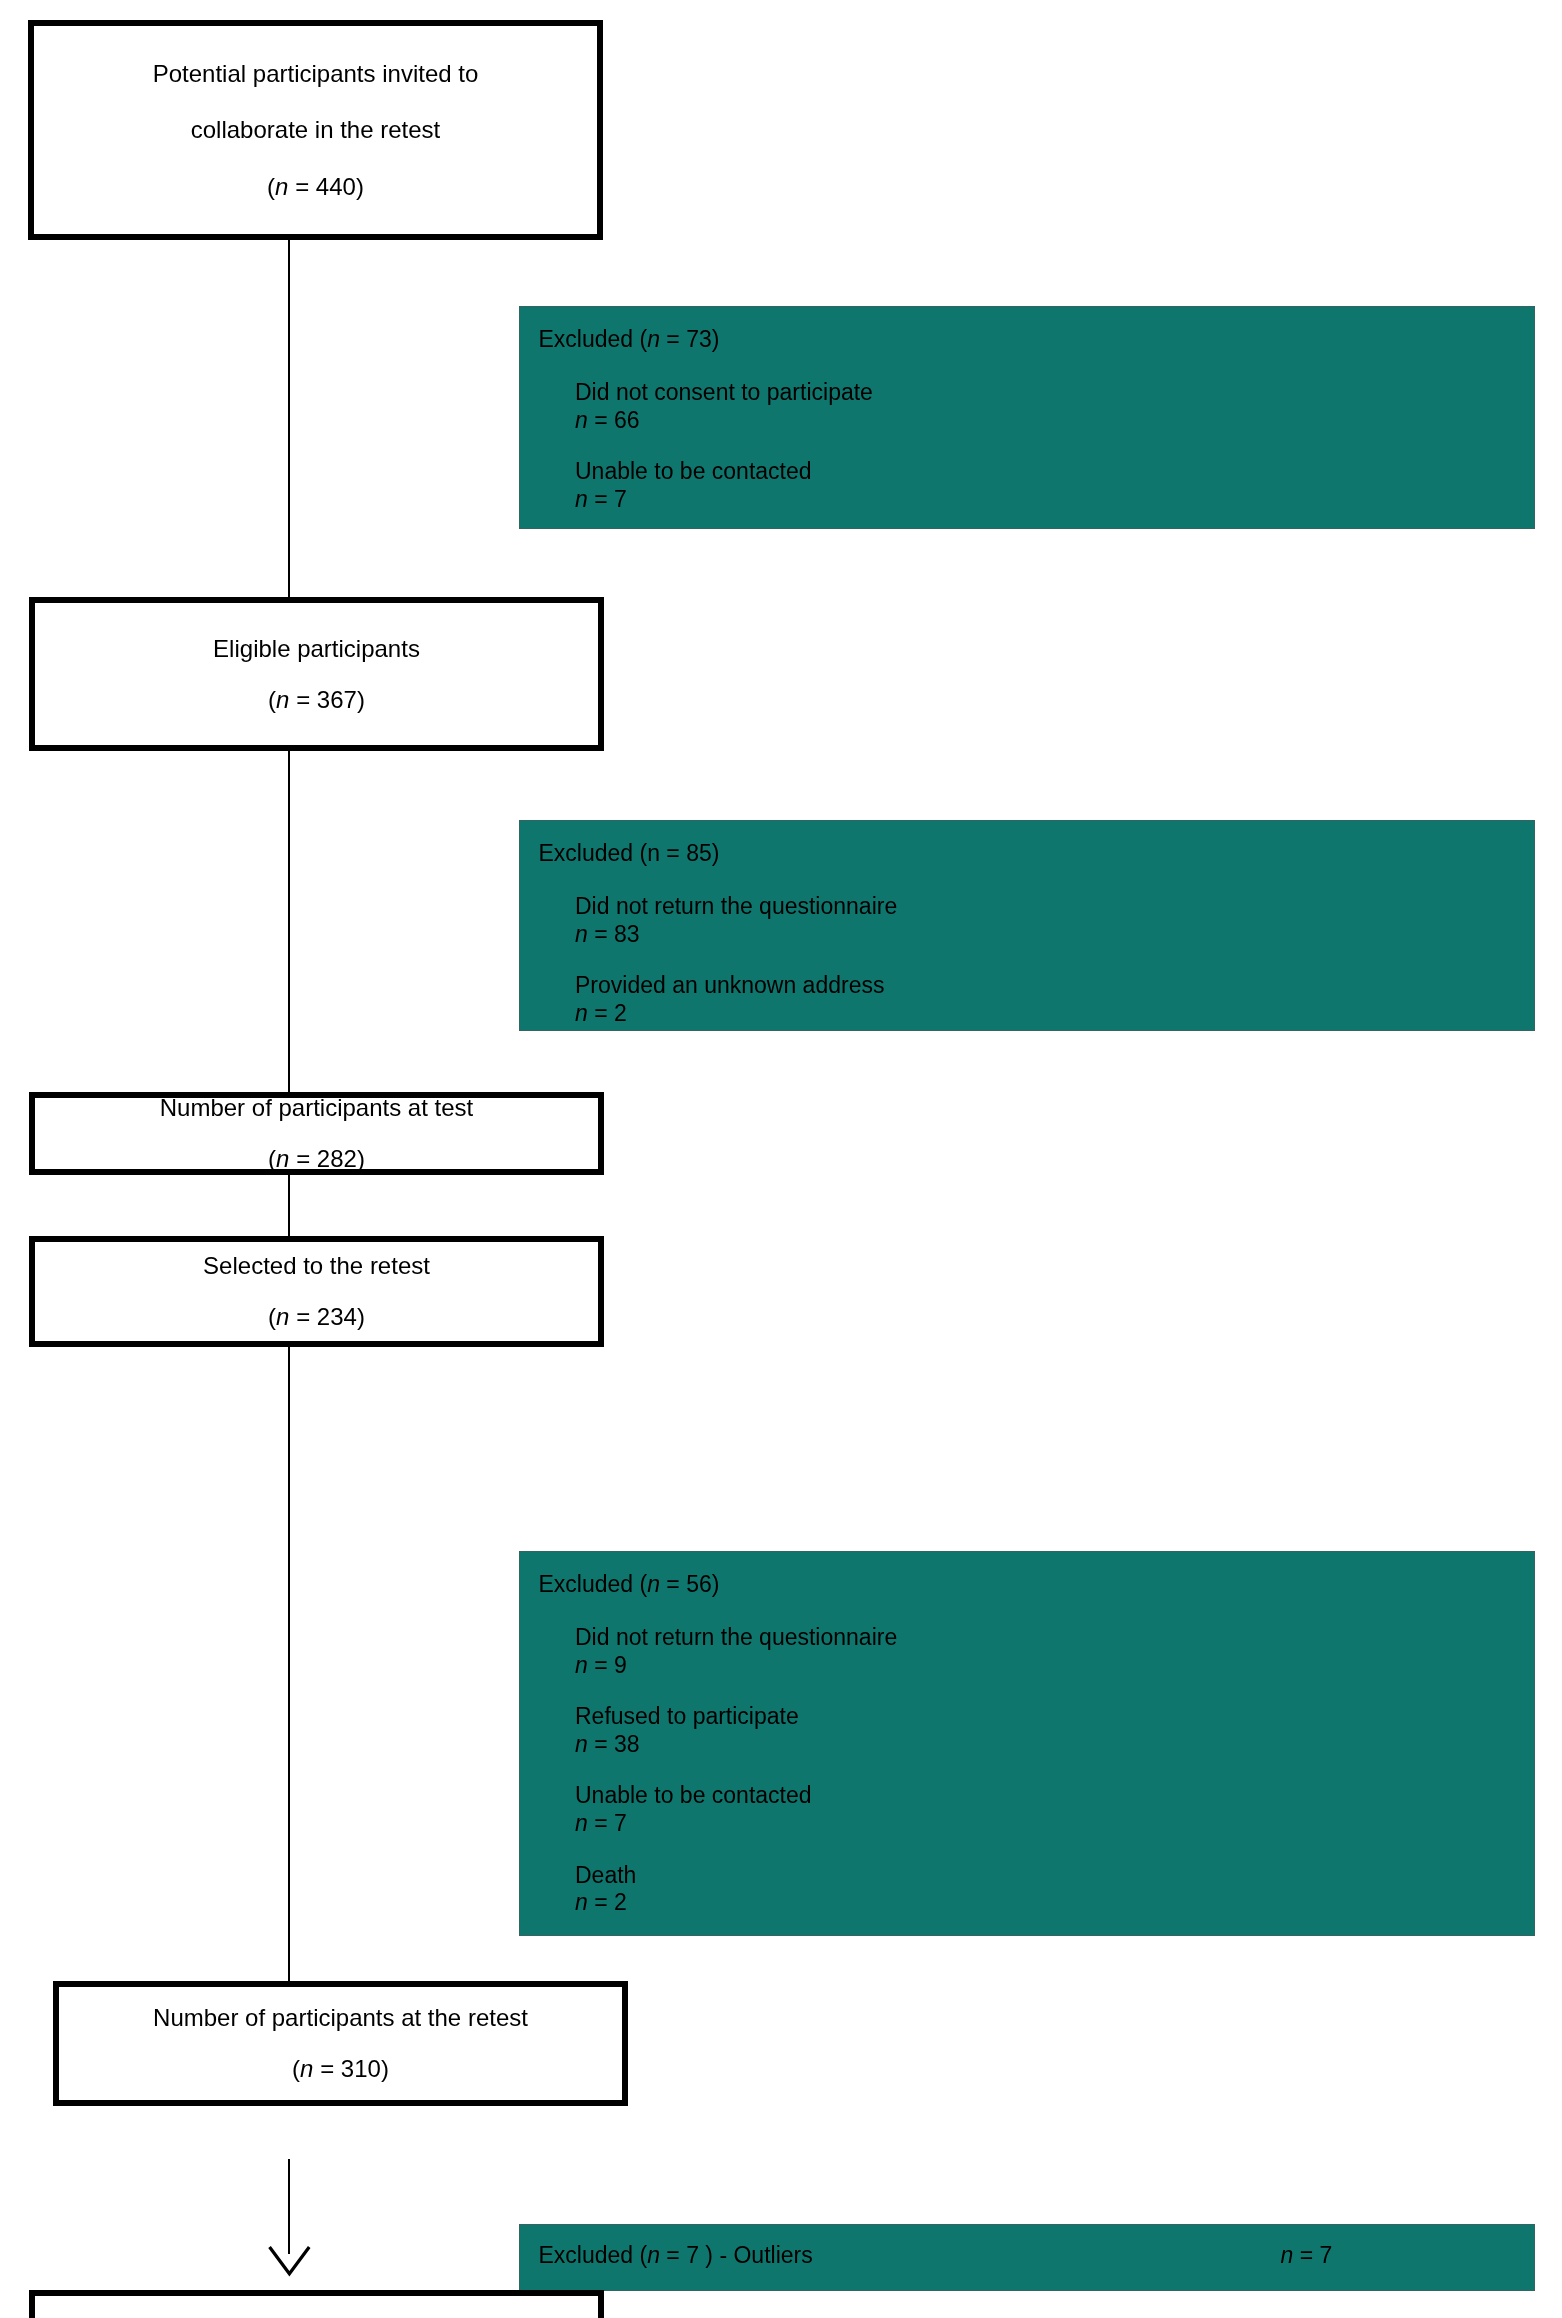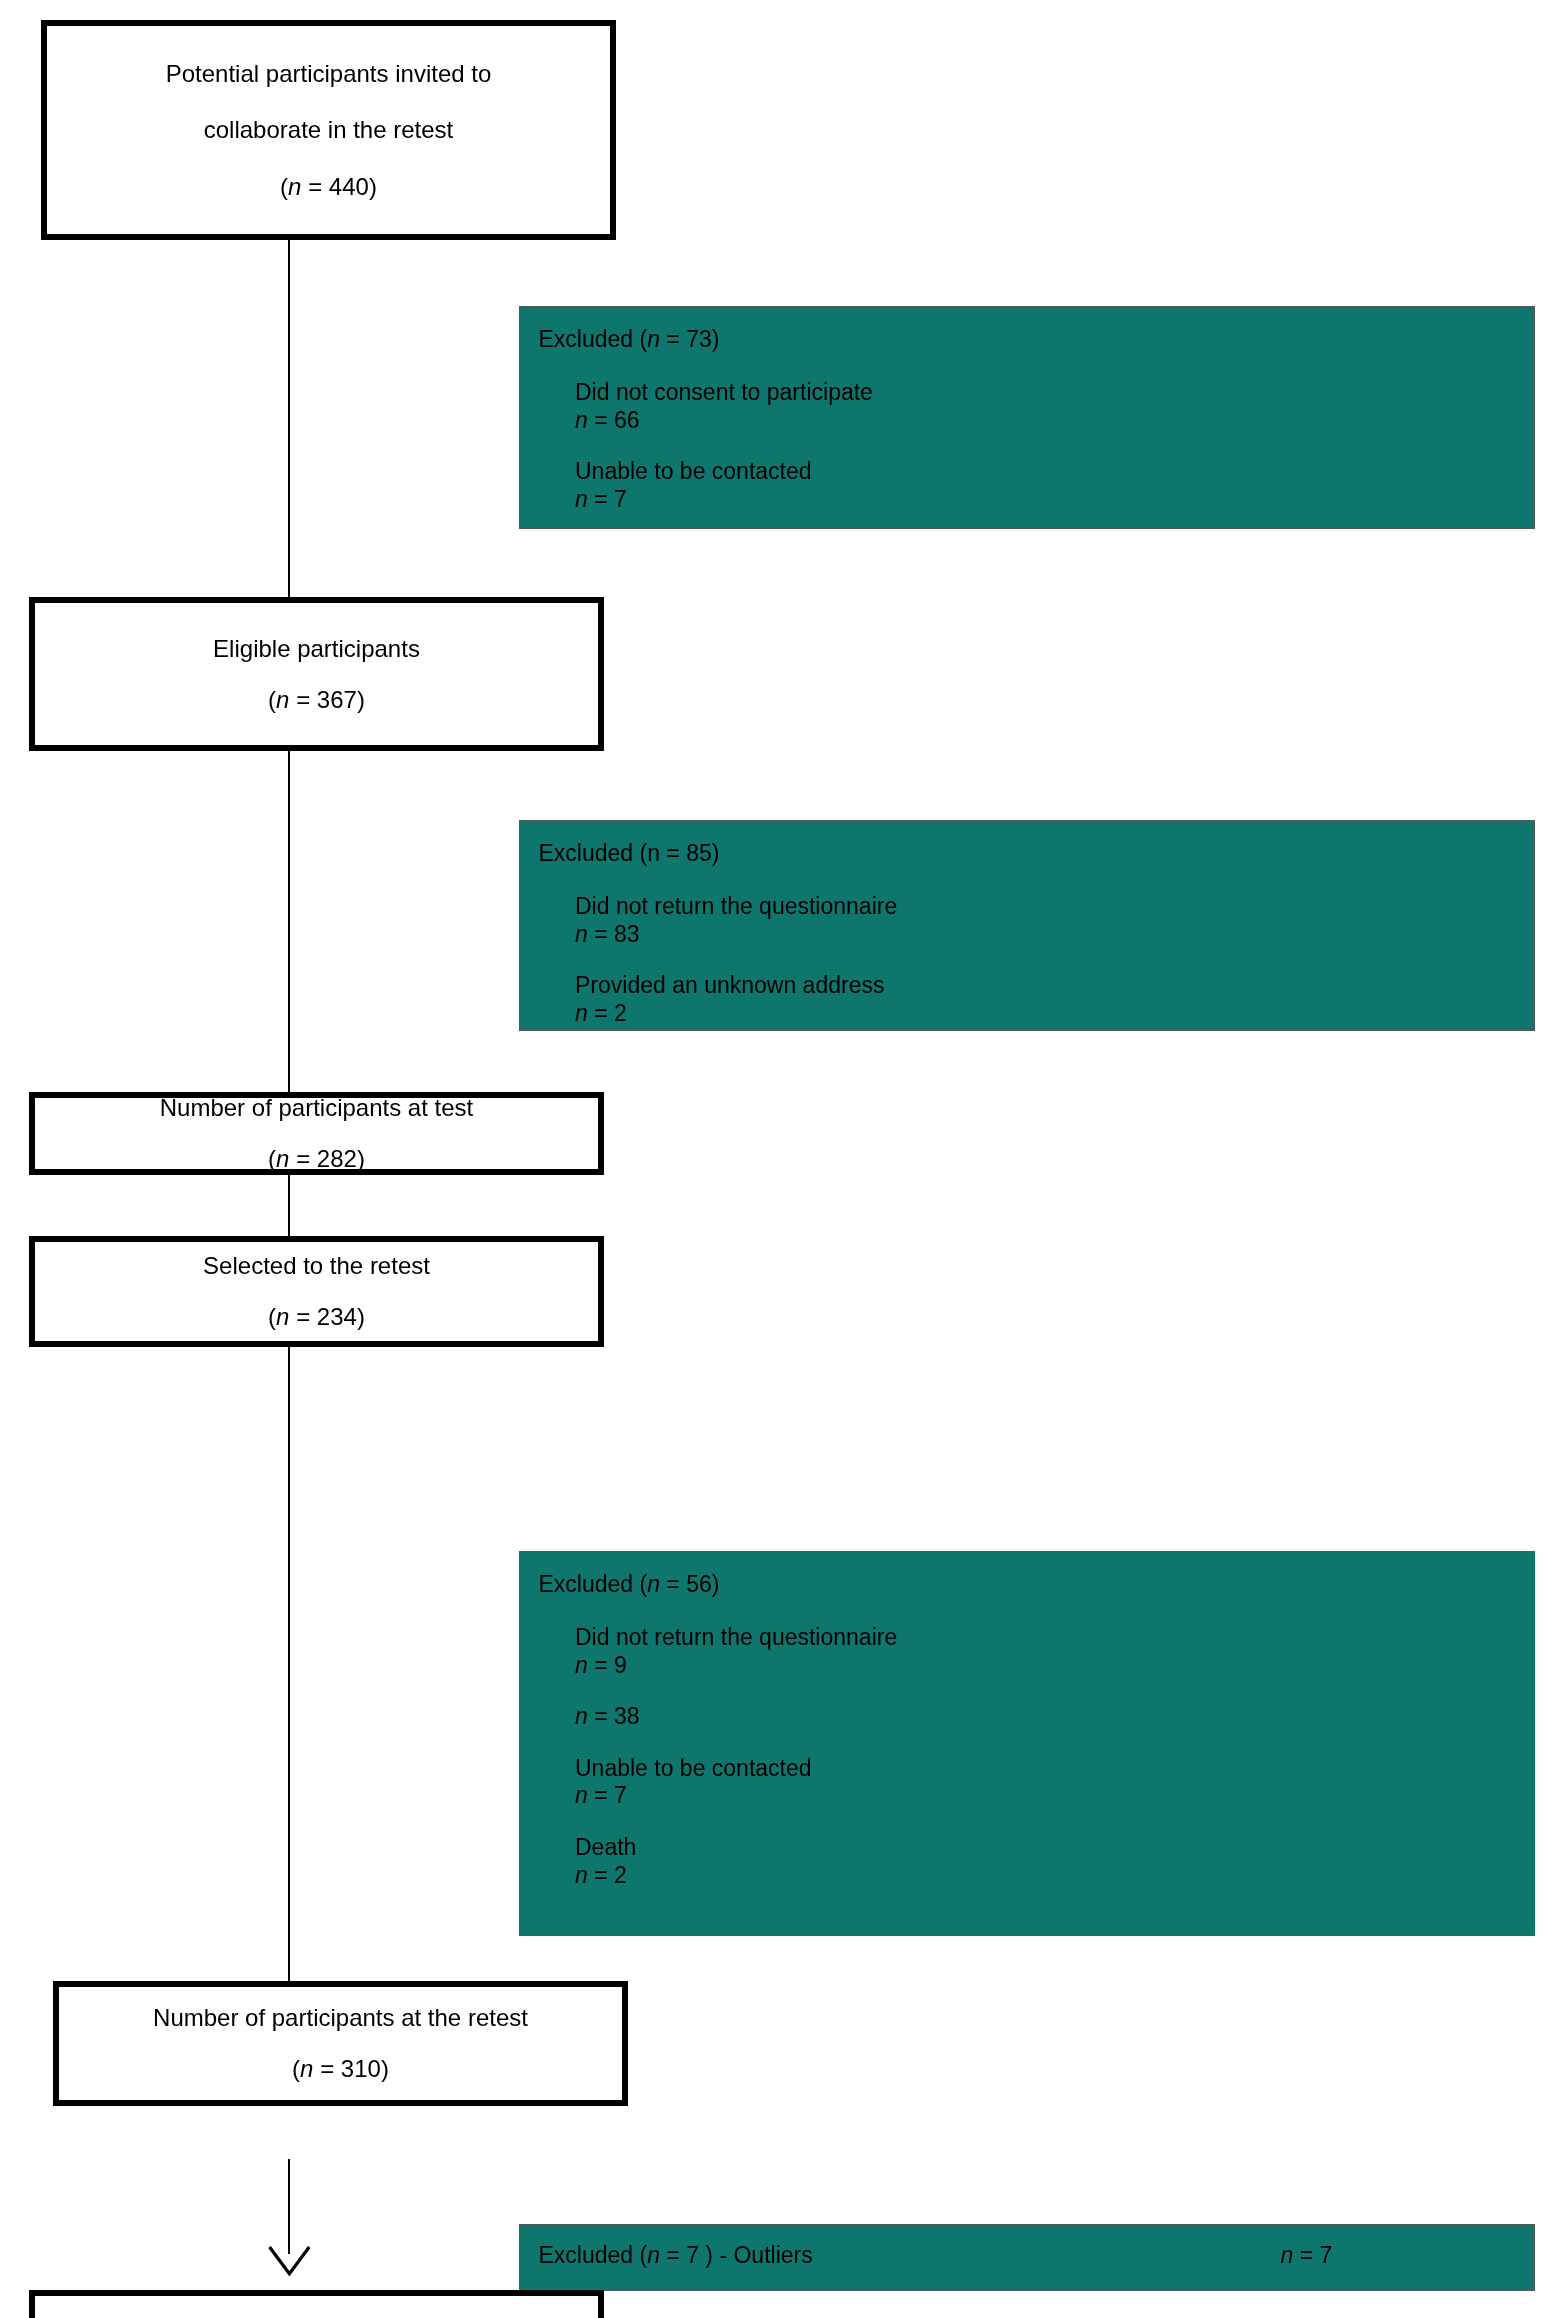--- a/index.html
+++ b/index.html
@@ -119,21 +119,21 @@
   <div class="vline" style="left:288px; top:1173px; height:65px;"></div>
   <div class="vline" style="left:288px; top:1345px; height:636px;"></div>
   <div class="vline" style="left:288px; top:2159px; height:95px;"></div>
 
   <div class="arrowhead" style="left:288px; top:2247px;">
     <svg width="60" height="60" viewBox="0 0 130 130" xmlns="http://www.w3.org/2000/svg">
       <polyline points="-40,0 3,58 46,0" fill="none" stroke="#000000" stroke-width="7"></polyline>
     </svg>
   </div>
 
-  <div class="node" style="left:41px; top:20px; width:575px; height:220px;">
+  <div class="node" style="left:28px; top:20px; width:575px; height:220px;">
     <span class="line">Potential participants invited to</span>
     <span class="line">collaborate in the retest</span>
     <span class="line"><span>(</span><em class="n">n</em><span> = </span><span>440</span><span>)</span></span>
   </div>
 
   <div class="excl" style="left:519px; top:306px; width:1016px; height:223px;">
     <div class="hdr"><span>Excluded (</span><em class="n">n</em><span> = </span><span>73</span><span>)</span></div>
     <div class="reasons">
       <div class="reason">
         <span class="why" style="width:737px;">Did not consent to participate</span>
@@ -176,20 +176,21 @@
   </div>
 
   <div class="excl" style="left:519px; top:1551px; width:1016px; height:385px;">
     <div class="hdr"><span>Excluded (</span><em class="n">n</em><span> = </span><span>56</span><span>)</span></div>
     <div class="reasons">
       <div class="reason">
         <span class="why" style="width:635px;">Did not return the questionnaire</span>
         <span class="cnt"><em class="n">n</em><span> = </span><span>9</span></span>
       </div>
       <div class="reason">
+        <span class="why" style="width:635px;">Refused to participate</span>
         <span class="cnt"><em class="n">n</em><span> = </span><span>38</span></span>
       </div>
       <div class="reason">
         <span class="why" style="width:635px;">Unable to be contacted</span>
         <span class="cnt"><em class="n">n</em><span> = </span><span>7</span></span>
       </div>
       <div class="reason">
         <span class="why" style="width:635px;">Death</span>
         <span class="cnt"><em class="n">n</em><span> = </span><span>2</span></span>
       </div>

